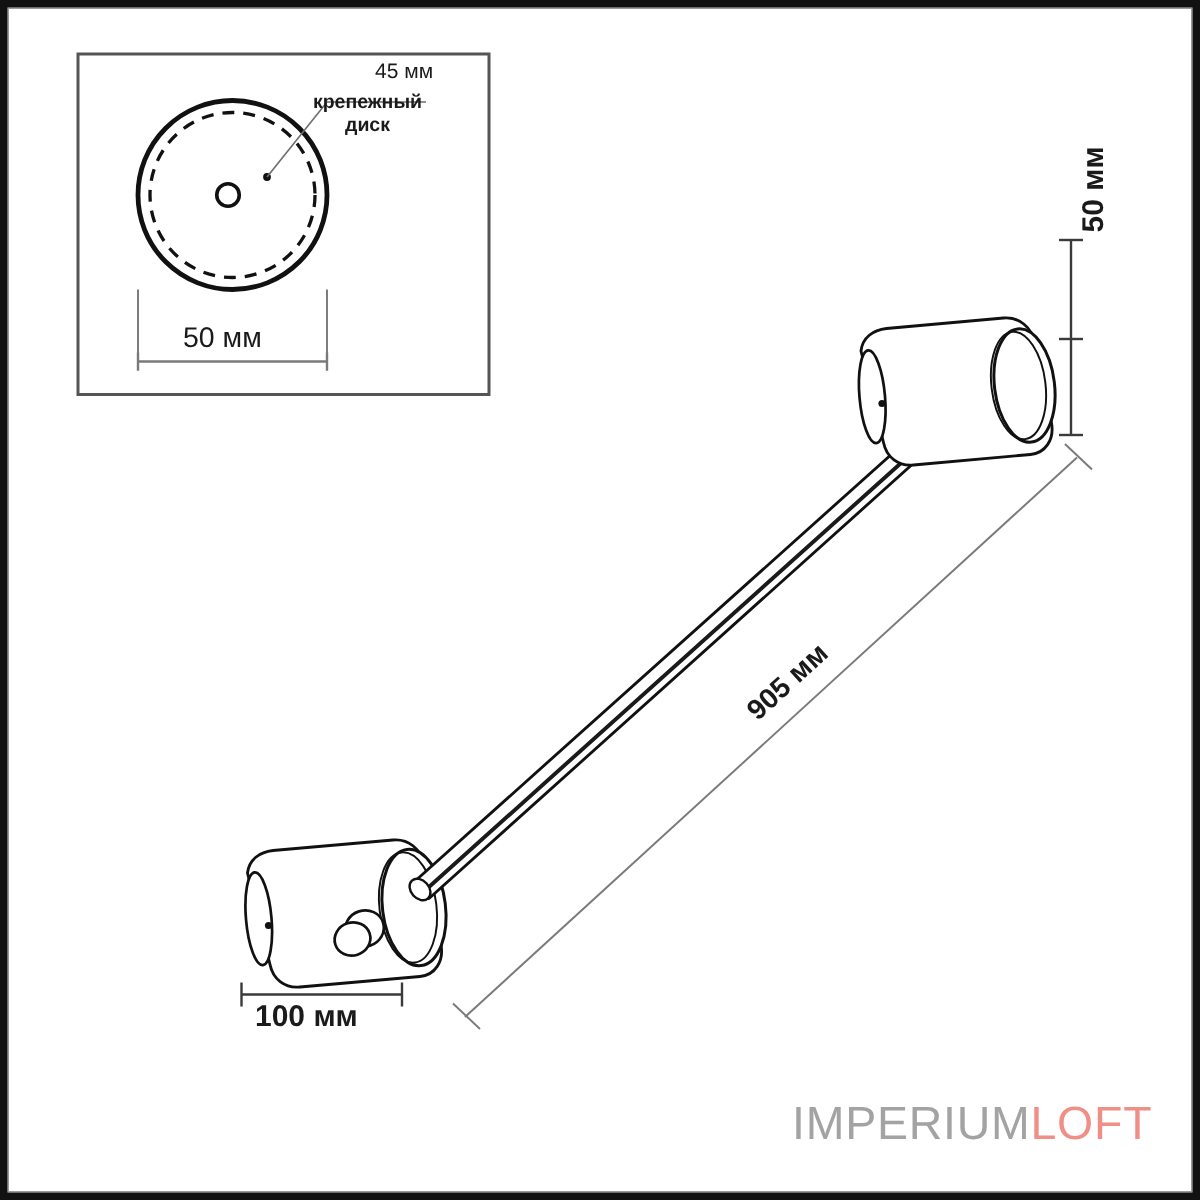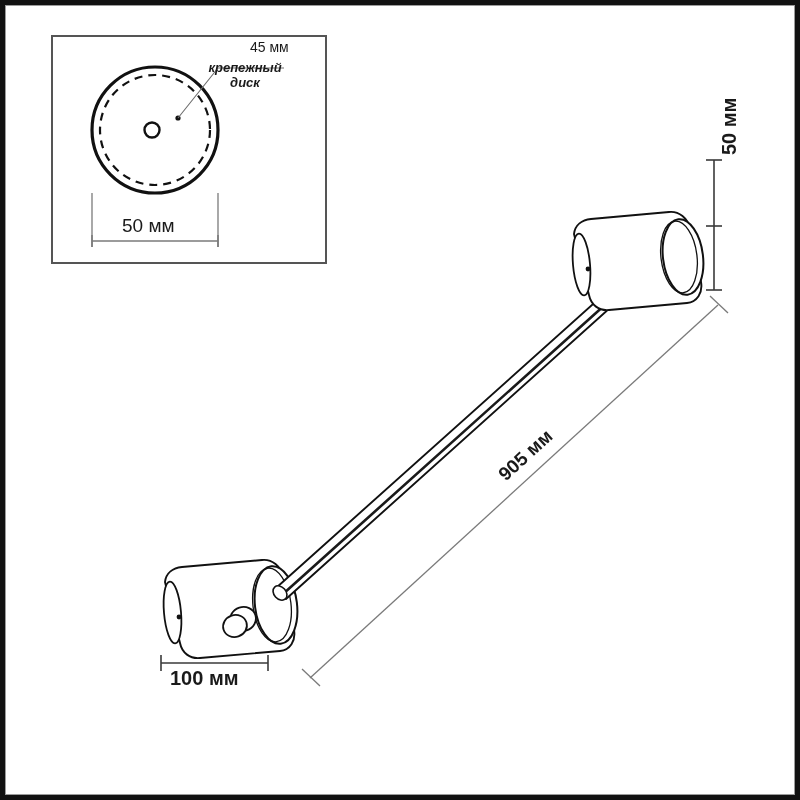--- a/index.html
+++ b/index.html
@@ -58,21 +58,20 @@
     margin-left: 28px;
   }
   #label-disc {
     left: 206px;
     top: 61px;
     font-size: 13px;
     font-weight: bold;
     text-align: center;
     width: 78px;
     line-height: 1.12;
-    font-style: italic;
   }
   #label-50-inset {
     left: 122px;
     top: 216px;
     font-size: 19px;
   }
   #label-110 {
     left: 170px;
     top: 668px;
     font-size: 20px;
@@ -240,16 +239,19 @@
   </div>
 
   <div class="label" id="label-50-inset">50 мм</div>
 
   <div class="label" id="label-110">100 мм</div>
 
   <div class="label" id="label-905">905 мм</div>
 
   <div class="label" id="label-50-right">50 мм</div>
 
+  <div id="logo">
+    <span class="imperium">IMPERIUM</span><span class="loft">LOFT</span>
+  </div>
 
   <div id="frame-inner"></div>
   <div id="frame-outer"></div>
 </div>
 
 </body></html>

